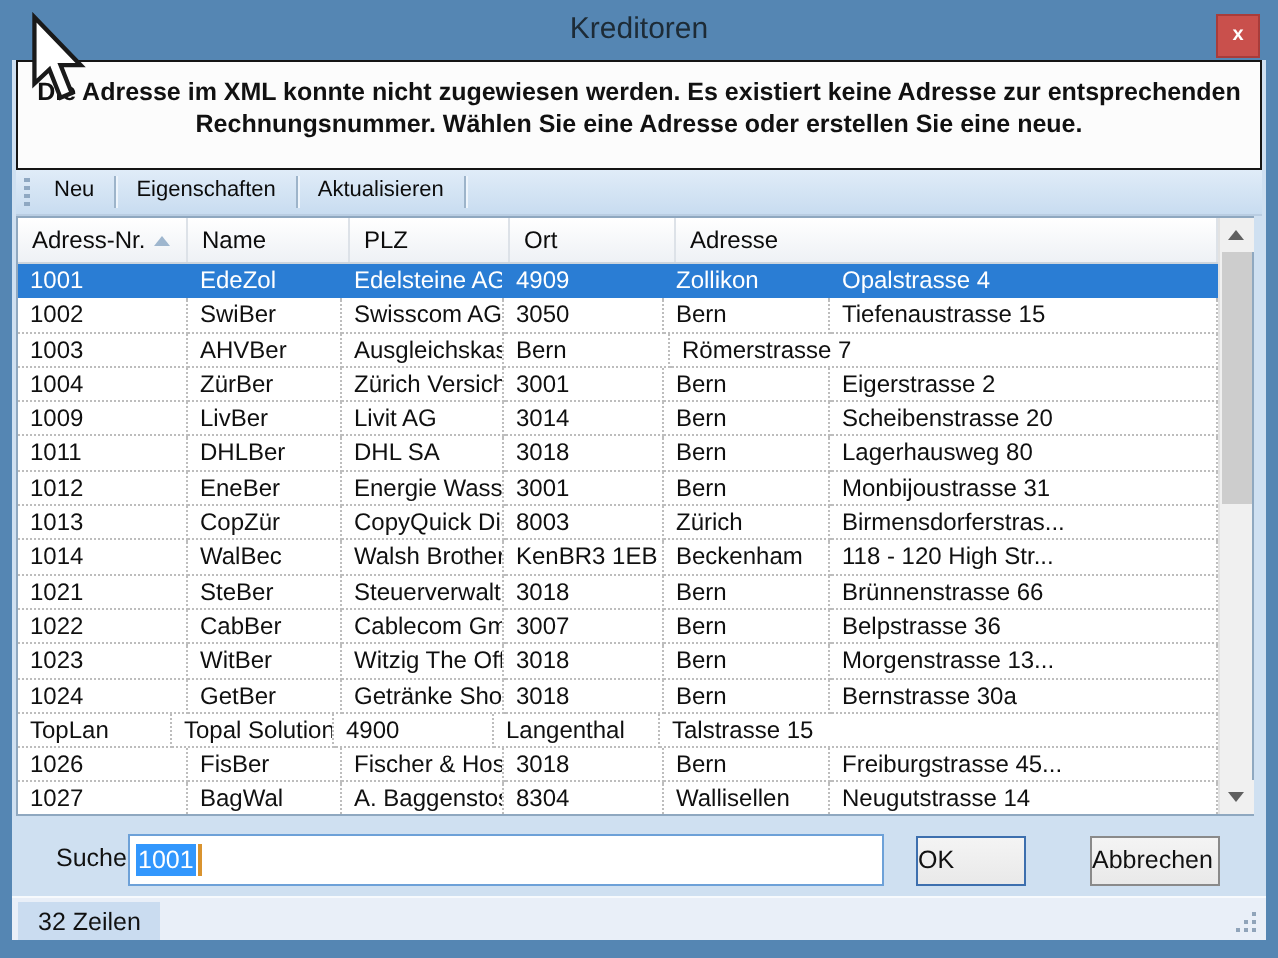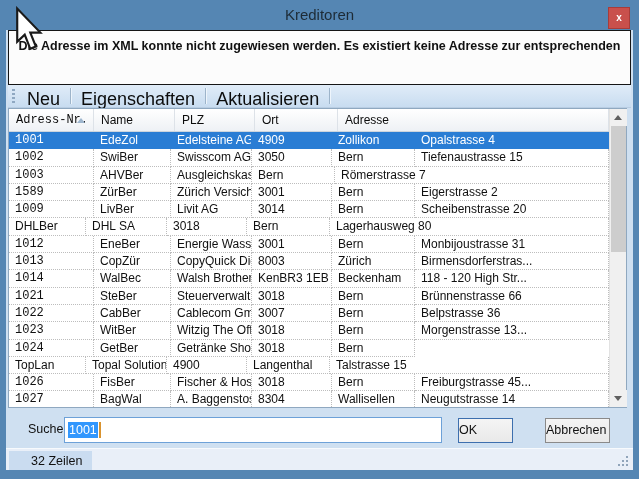--- a/index.html
+++ b/index.html
@@ -29,41 +29,41 @@
     text-align:center;font-weight:bold;font-size:12.5px;padding-top:7px;line-height:16px;
   }
   
   .toolbar{
     position:absolute;left:8px;top:85px;width:623px;height:23px;
     background:linear-gradient(var(--toolbar_top,#e0ecf8),var(--toolbar_bottom,#c8dcf0));
     display:flex;align-items:stretch;border-bottom:1px solid #b9cde2;
   }
   .tb-grip{width:3px;margin:4px 3px 4px 4px;
     background:repeating-linear-gradient(180deg,#8fa8c2 0 2px,transparent 2px 4px);}
-  .tb-btn{padding:4px 9px 0 9px;font-size:18px;color:#0c0c0c;cursor:default;}
+  .tb-btn{padding:4px 9px 0 9px;font-size:11px;color:#0c0c0c;cursor:default;}
   .tb-sep{width:1px;margin:3px 1px;background:#9db4ca;box-shadow:1px 0 0 #eef5fc;}
   
   .table{
     position:absolute;left:8px;top:108px;width:619px;height:300px;
     background:#fff;border:1px solid #8fa8c0;
   }
   .thead{position:absolute;left:0;top:0;right:17px;height:23px;display:flex;
     background:linear-gradient(#ffffff,#eef1f5);border-bottom:1px solid var(--header_border,#cdd5dd);}
   .th{position:relative;padding:4px 4px 0 7px;border-right:1px solid #dde2e8;
       white-space:nowrap;overflow:hidden;font-size:12px;color:#0c0c0c;}
   .sort-icon{position:absolute;right:8px;top:9px;width:0;height:0;
       border-left:4px solid transparent;border-right:4px solid transparent;
       border-bottom:5px solid #9eb6ce;}
   .tbody{position:absolute;left:0;top:23px;right:17px;bottom:0;overflow:hidden;}
   .tr{display:flex;height:17.3px;}
   .td{padding:1px 3px 0 6px;border-right:1px dotted #bdbdbd;border-bottom:1px dotted #bdbdbd;
       white-space:nowrap;overflow:hidden;font-size:12px;line-height:15px;color:#101010;}
   .tr.selected .td{background:var(--selection,#2a7dd4);color:var(--selection_text,#fff);
       border-right-color:transparent;border-bottom-color:transparent;}
-  .c0{width:85px;font-family:Liberation Mono, monospace;} .c1{width:77px;} .c2{width:81px;} .c3{width:80px;} .c4{width:83px;} .c5{flex:1;}
+  .c0{width:85px;} .c1{width:77px;} .c2{width:81px;} .c3{width:80px;} .c4{width:83px;} .c5{flex:1;}
   
   .vscroll{position:absolute;top:0;right:0;width:17px;bottom:0;background:#f0f0f0;border-left:1px solid #e2e2e2;}
   .sb-btn{position:absolute;left:0;width:17px;height:17px;background:#f0f0f0;}
   .sb-up{top:0;} .sb-down{bottom:0;}
   .sb-arrow-up{position:absolute;left:4px;top:6px;width:0;height:0;
       border-left:4px solid transparent;border-right:4px solid transparent;border-bottom:5px solid #606060;}
   .sb-arrow-down{position:absolute;left:4px;top:6px;width:0;height:0;
       border-left:4px solid transparent;border-right:4px solid transparent;border-top:5px solid #606060;}
   .sb-thumb{position:absolute;left:1px;top:17px;width:15px;height:126px;background:#cdcdcd;}
   
@@ -77,21 +77,21 @@
   .btn{
     position:absolute;top:418px;height:25px;background:linear-gradient(#f4f4f4,#e9e9e9);
     text-align:left;font-size:12.5px;padding-top:4px;cursor:default;
   }
   .btn-ok{left:458px;width:55px;border:1px solid var(--ok_border,#3d6fae);}
   .btn-cancel{left:545px;width:65px;border:1px solid #8a8a8a;}
   
   .statusbar{position:absolute;left:6px;right:6px;top:448px;height:22px;
       background:var(--statusbar_bg,#e9eff8);border-top:1px solid #f7fafd;}
   .status-chip{position:absolute;left:3px;top:2px;height:19px;background:var(--statusbar_chip,#cadcf0);
-      padding:3px 10px 0 22px;font-size:12.5px;color:#111;}
+      padding:3px 10px 0 10px;font-size:12.5px;color:#111;}
   .resize-grip{position:absolute;right:5px;bottom:4px;width:11px;height:11px;}
   .resize-grip i{position:absolute;width:2px;height:2px;background:#90a4ba;}
   .g1{right:0;bottom:0;} .g2{right:0;bottom:4px;} .g3{right:4px;bottom:0;}
   .g4{right:0;bottom:8px;} .g5{right:4px;bottom:4px;} .g6{right:8px;bottom:0;}
 </style>
 </head>
 <body>
 
 <div class="window">
 
@@ -101,20 +101,21 @@
   </div>
 
   <svg class="cursor-arrow" width="30" height="48" viewBox="0 0 14 22">
     <polygon points="1.5,1 1.5,16.5 5,13.2 7.6,19.8 10.2,18.7 7.6,12.2 12.3,12.2" fill="#ffffff" stroke="#1a1a1a" stroke-width="1"></polygon>
   </svg>
 
   <div class="client"></div>
 
   <div class="message-box">
     <div>Die Adresse im XML konnte nicht zugewiesen werden. Es existiert keine Adresse zur entsprechenden</div>
+    <div>Rechnungsnummer. Wählen Sie eine Adresse oder erstellen Sie eine neue.</div>
   </div>
 
   <div class="toolbar">
     <div class="tb-grip"></div>
   <div class="tb-btn">Neu</div>
       <div class="tb-sep"></div>
       <div class="tb-btn">Eigenschaften</div>
       <div class="tb-sep"></div>
       <div class="tb-btn">Aktualisieren</div>
       <div class="tb-sep"></div>
@@ -146,36 +147,37 @@
           <div class="td c5">Tiefenaustrasse 15</div>
         </div>
         <div class="tr">
           <div class="td c0">1003</div>
           <div class="td c1">AHVBer</div>
           <div class="td c2">Ausgleichskasse ...</div>
           <div class="td c4">Bern</div>
           <div class="td c5">Römerstrasse 7</div>
         </div>
         <div class="tr">
-          <div class="td c0">1589</div>
+          <div class="td c0">1004</div>
           <div class="td c1">ZürBer</div>
           <div class="td c2">Zürich Versicheru...</div>
           <div class="td c3">3001</div>
           <div class="td c4">Bern</div>
           <div class="td c5">Eigerstrasse 2</div>
         </div>
         <div class="tr">
           <div class="td c0">1009</div>
           <div class="td c1">LivBer</div>
           <div class="td c2">Livit AG</div>
           <div class="td c3">3014</div>
           <div class="td c4">Bern</div>
           <div class="td c5">Scheibenstrasse 20</div>
         </div>
         <div class="tr">
+          <div class="td c0">1011</div>
           <div class="td c1">DHLBer</div>
           <div class="td c2">DHL SA</div>
           <div class="td c3">3018</div>
           <div class="td c4">Bern</div>
           <div class="td c5">Lagerhausweg 80</div>
         </div>
         <div class="tr">
           <div class="td c0">1012</div>
           <div class="td c1">EneBer</div>
           <div class="td c2">Energie Wasser ...</div>
@@ -222,20 +224,21 @@
           <div class="td c3">3018</div>
           <div class="td c4">Bern</div>
           <div class="td c5">Morgenstrasse 13...</div>
         </div>
         <div class="tr">
           <div class="td c0">1024</div>
           <div class="td c1">GetBer</div>
           <div class="td c2">Getränke Shop B...</div>
           <div class="td c3">3018</div>
           <div class="td c4">Bern</div>
+          <div class="td c5">Bernstrasse 30a</div>
         </div>
         <div class="tr">
           <div class="td c1">TopLan</div>
           <div class="td c2">Topal Solutions AG</div>
           <div class="td c3">4900</div>
           <div class="td c4">Langenthal</div>
           <div class="td c5">Talstrasse 15</div>
         </div>
         <div class="tr">
           <div class="td c0">1026</div>

